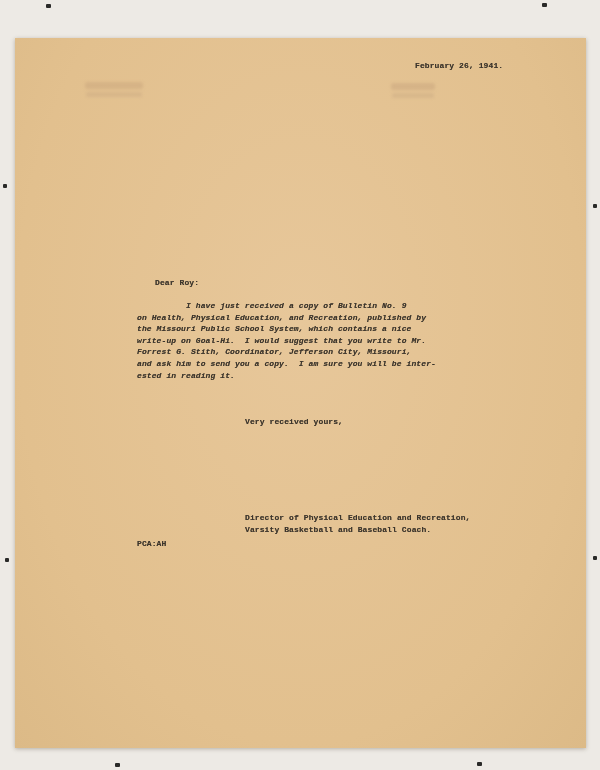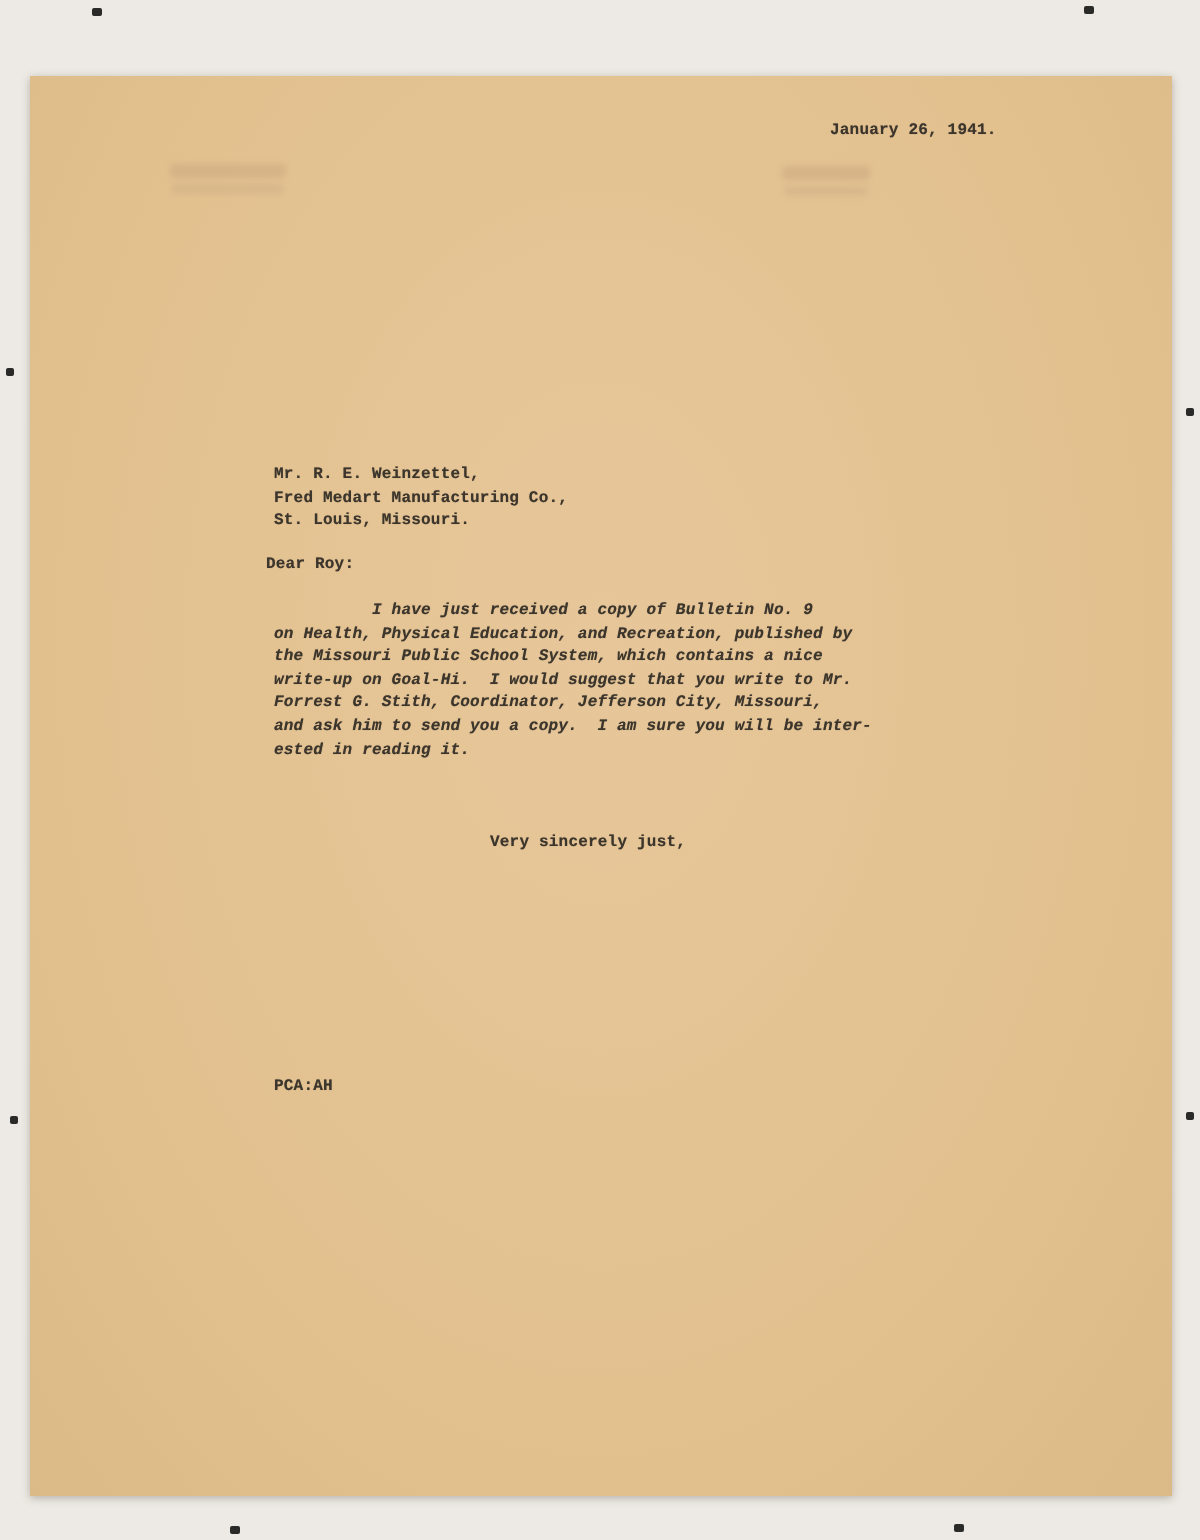--- a/index.html
+++ b/index.html
@@ -55,21 +55,21 @@
   .ghost-right {
     left: 376px;
     top: 45px;
     width: 44px;
     height: 7px;
     background: #ad8768;
     box-shadow: 0 9px 0 -1px #b89878;
   }
   .date-line        { left: 400px; top: 22px; }
   .recipient-block  { left: 122px; top: 194px; }
-  .salutation-line  { left: 118px; top: 239px; text-align: center; }
+  .salutation-line  { left: 140px; top: 239px; text-align: center; }
   .body-block       { left: 122px; top: 262px; font-style: italic; }
   .closing-line     { left: 230px; top: 378px; }
   .signature-block  { left: 230px; top: 474px; }
   .initials-line    { left: 122px; top: 500px; }
 </style>
 </head>
 <body>
 
 <div class="scan">
 
@@ -80,35 +80,34 @@
   <div class="speck" style="left:5px;   top:558px; width:4px; height:4px;"></div>
   <div class="speck" style="left:593px; top:556px; width:4px; height:4px;"></div>
   <div class="speck" style="left:115px; top:763px; width:5px; height:4px;"></div>
   <div class="speck" style="left:477px; top:762px; width:5px; height:4px;"></div>
 
   <div class="paper">
 
     <div class="ghost-stamp ghost-left"></div>
     <div class="ghost-stamp ghost-right"></div>
 
-    <div class="typed date-line">January 26, 1941.</div>
+    <div class="typed date-line">February 26, 1941.</div>
 
-    <div class="typed recipient-block">Mr. R. E. Weinzettel,
-Fred Medart Manufacturing Co.,
-St. Louis, Missouri.</div>
 
     <div class="typed salutation-line">Dear Roy:</div>
 
     <div class="typed body-block">          I have just received a copy of Bulletin No. 9
 on Health, Physical Education, and Recreation, published by
 the Missouri Public School System, which contains a nice
 write-up on Goal-Hi.  I would suggest that you write to Mr.
 Forrest G. Stith, Coordinator, Jefferson City, Missouri,
 and ask him to send you a copy.  I am sure you will be inter-
 ested in reading it.</div>
 
-    <div class="typed closing-line">Very sincerely just,</div>
+    <div class="typed closing-line">Very received yours,</div>
 
+    <div class="typed signature-block">Director of Physical Education and Recreation,
+Varsity Basketball and Baseball Coach.</div>
 
     <div class="typed initials-line">PCA:AH</div>
 
   </div>
 </div>
 
 </body></html>

